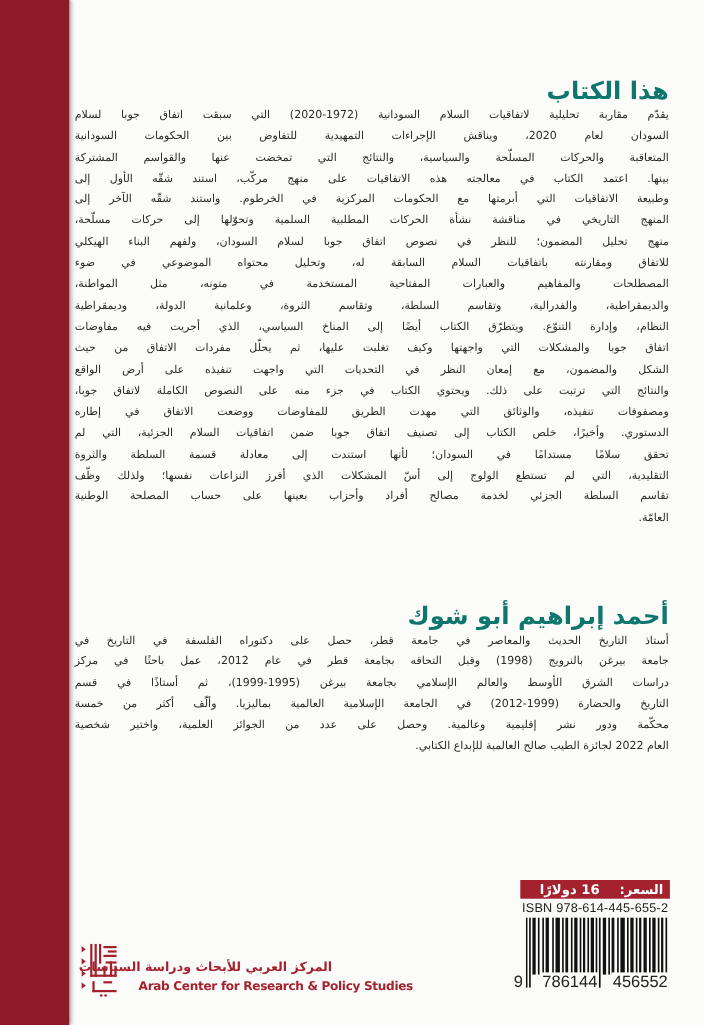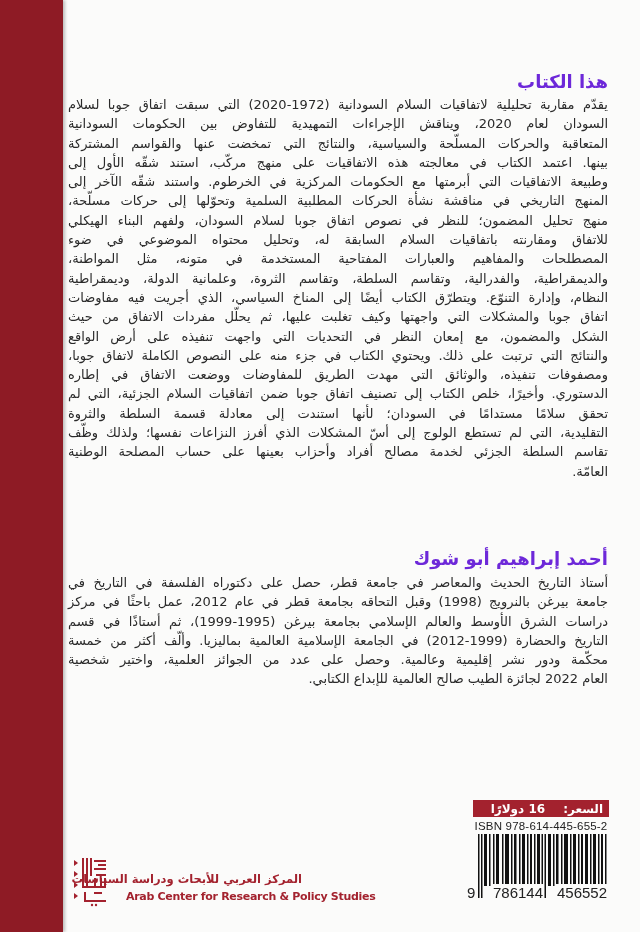--- a/index.html
+++ b/index.html
@@ -13,26 +13,26 @@
     background:#8e1b25;
     box-shadow: 2px 0 3px rgba(0,0,0,0.25);
   }
   .content {
     position:absolute; left:68px; top:0; width:540px;
     direction:rtl; text-align:justify;
     color:#2a2a2a;
   }
   .heading {
     position:absolute; right:0;
-    color:#6d28d9; font-weight:bold; font-size:18px;
+    color:#0f766e; font-weight:bold; font-size:22px;
     direction:rtl; white-space:nowrap;
   }
   .para {
     position:absolute; right:0; width:540px;
-    font-size:13px; line-height:19.3px;
+    font-size:10px; line-height:19.3px;
     direction:rtl; text-align:justify; text-align-last:right;
     letter-spacing:-0.2px;
   }
   .para .line { display:block; white-space:nowrap; text-align:justify; text-align-last:justify; }
   .para .line.last { text-align-last:right; }
   .price-box {
     position:absolute; left:473px; top:800px; width:136px; height:17px;
     background:#a3222e; color:#fff; direction:rtl;
     font-size:12px; font-weight:bold; display:flex; align-items:center;
     padding:0 6px; box-sizing:border-box; gap:18px;

